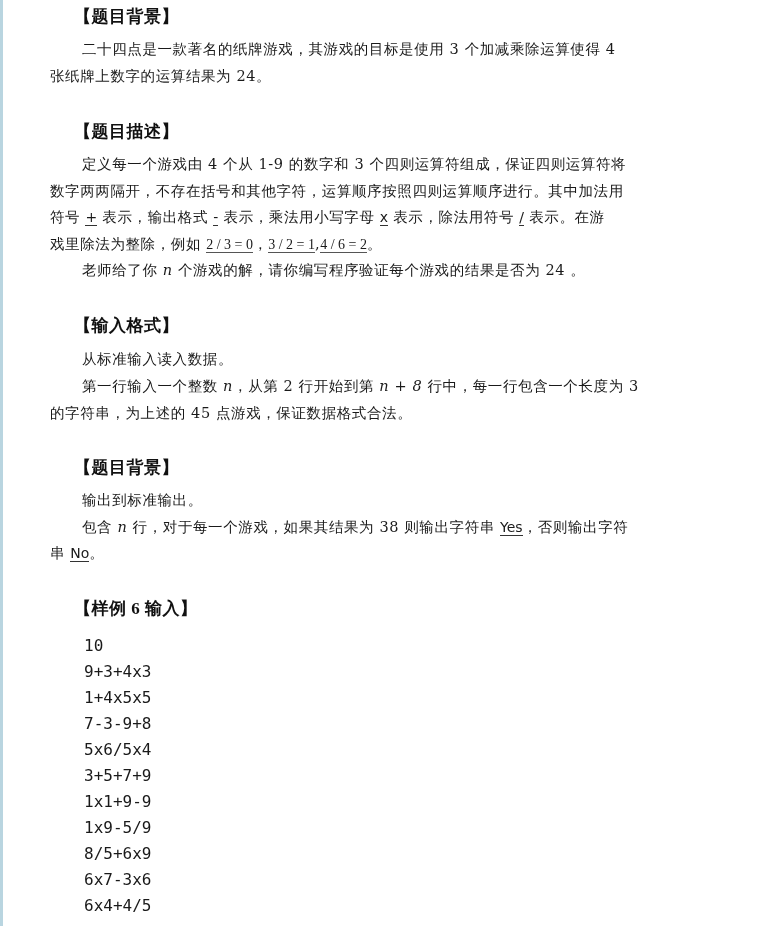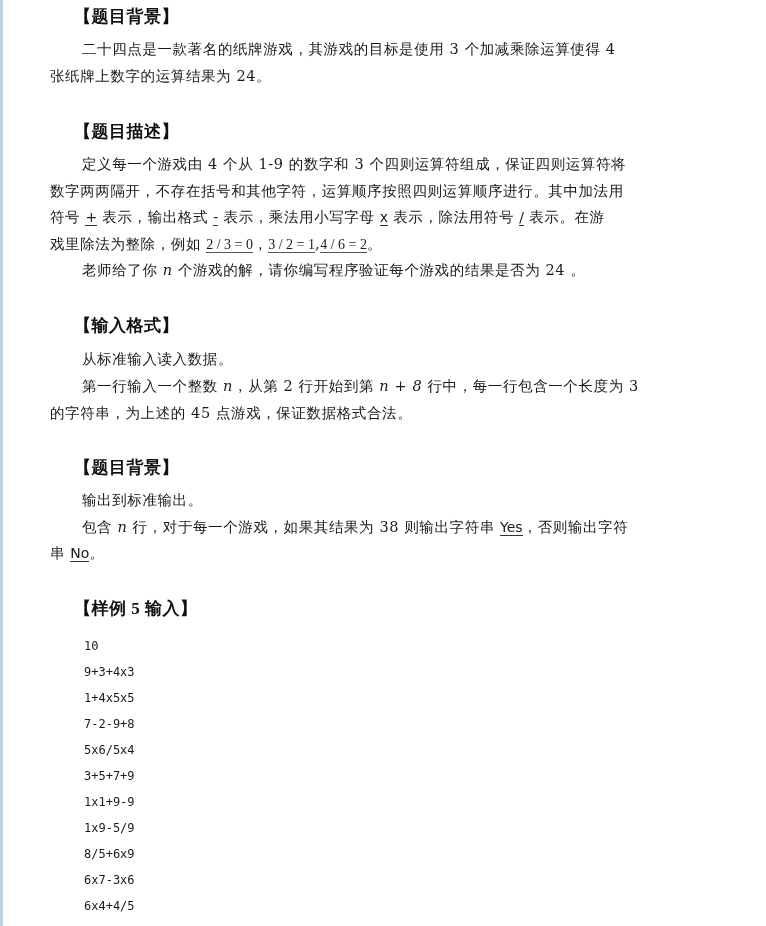--- a/index.html
+++ b/index.html
@@ -30,21 +30,21 @@
     font-size: 14px; border-bottom: 1px solid #555; letter-spacing: 0;
   }
   .sans-code {
     font-family: "DejaVu Sans", "Liberation Sans", sans-serif;
     font-size: 14px; border-bottom: 1px solid #333; letter-spacing: 0;
   }
   .math { font-style: italic; }
   .sample-line {
     position: absolute; left: 34px;
     font-family: "DejaVu Sans Mono", "Liberation Mono", monospace;
-    font-size: 12px; line-height: 20px; white-space: nowrap;
+    font-size: 16px; line-height: 20px; white-space: nowrap;
   }
 </style>
 </head>
 <body>
 
 <div class="left-rule"></div>
 
 <div class="content">
 
   <div class="section-title" style="top:5px">【题目背景】</div>
@@ -73,25 +73,25 @@
 
   <div class="section-title" style="top:456px">【题目背景】</div>
   <div class="line indent" style="top:490px">输出到标准输出。</div>
   <div class="line indent" style="top:517px">
     <span>包含 </span><span class="math">n</span><span> 行，对于每一个游戏，如果其结果为 38 则输出字符串 </span><span class="sans-code">Yes</span><span>，否则输出字符</span>
   </div>
   <div class="line" style="top:543px">
     <span>串 </span><span class="sans-code">No</span><span>。</span>
   </div>
 
-  <div class="section-title" style="top:597px">【样例 5 输入】</div>
+  <div class="section-title" style="top:597px">【样例 6 输入】</div>
   <div class="sample-line" style="top:636px">10</div>
   <div class="sample-line" style="top:662px">9+3+4x3</div>
   <div class="sample-line" style="top:688px">1+4x5x5</div>
-  <div class="sample-line" style="top:714px">7-2-9+8</div>
+  <div class="sample-line" style="top:714px">7-3-9+8</div>
   <div class="sample-line" style="top:740px">5x6/5x4</div>
   <div class="sample-line" style="top:766px">3+5+7+9</div>
   <div class="sample-line" style="top:792px">1x1+9-9</div>
   <div class="sample-line" style="top:818px">1x9-5/9</div>
   <div class="sample-line" style="top:844px">8/5+6x9</div>
   <div class="sample-line" style="top:870px">6x7-3x6</div>
   <div class="sample-line" style="top:896px">6x4+4/5</div>
 </div>
 
 </body></html>

